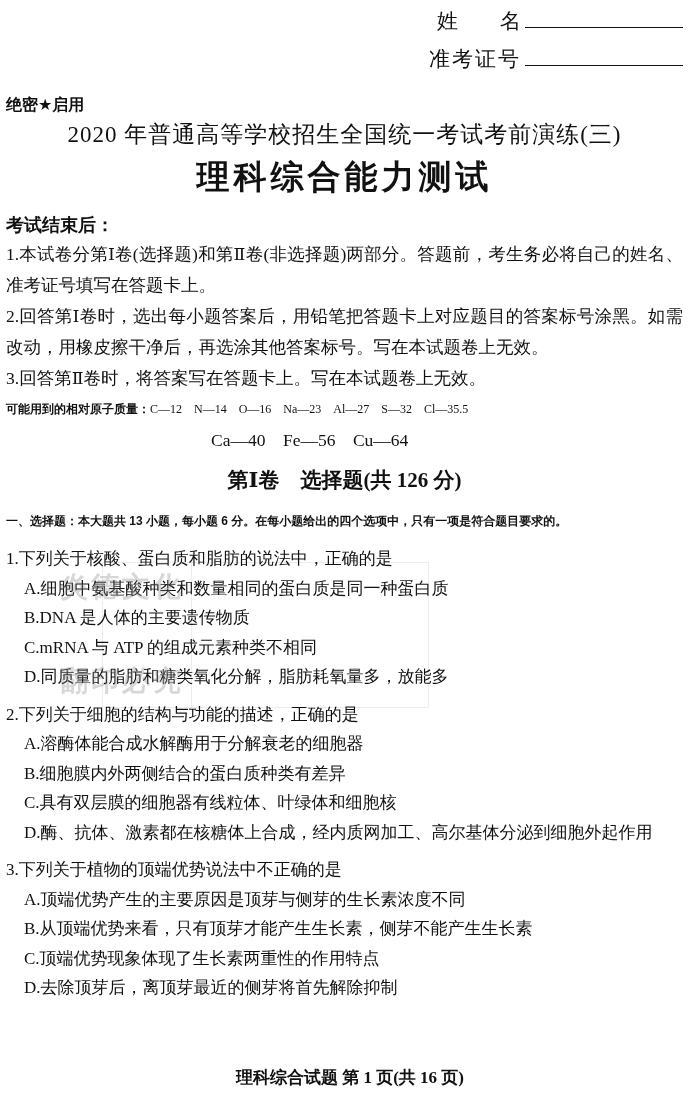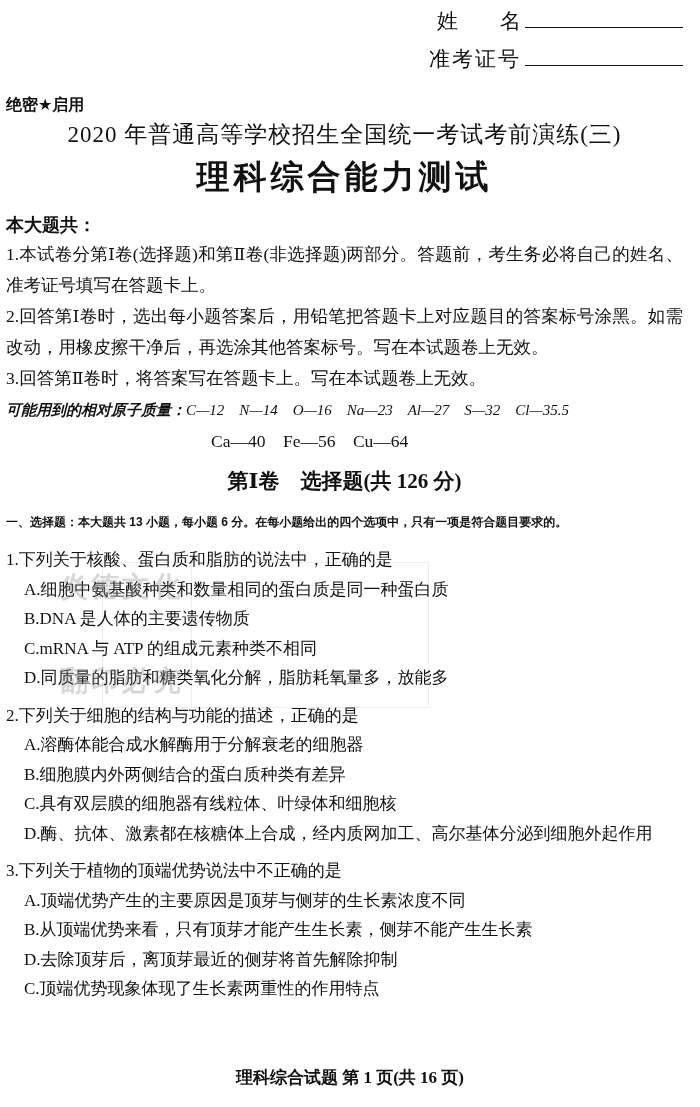--- a/index.html
+++ b/index.html
@@ -69,21 +69,21 @@
     height: 26px;
   }
   .note {
     font-size: 17.5px;
     line-height: 31px;
     text-align: justify;
     text-justify: inter-ideograph;
   }
 
   
-  .atomic-line1 { font-size: 15px; line-height: 31px; white-space: nowrap; font-style: italic; }
+  .atomic-line1 { font-size: 12px; line-height: 31px; white-space: nowrap; }
   .atomic-line1 .label {
     font-family: "Liberation Sans", "DejaVu Sans", sans-serif;
     font-weight: bold;
   }
   .atomic-line2 { font-size: 17.5px; line-height: 31px; padding-left: 205px; }
 
   
   .section-title {
     text-align: center;
     font-weight: bold;
@@ -165,21 +165,21 @@
     </div>
     <div class="field-row exam-id">
       <span class="label">准考证号</span>
       <span class="blank-line"></span>
     </div>
 
     <div class="secrecy">绝密★启用</div>
     <div class="exam-title">2020 年普通高等学校招生全国统一考试考前演练(三)</div>
     <div class="subject-title">理科综合能力测试</div>
 
-    <div class="notes-heading">本大题共：</div>
+    <div class="notes-heading">考试结束后：</div>
     <div class="note">1.本试卷分第Ⅰ卷(选择题)和第Ⅱ卷(非选择题)两部分。答题前，考生务必将自己的姓名、准考证号填写在答题卡上。</div>
     <div class="note">2.回答第Ⅰ卷时，选出每小题答案后，用铅笔把答题卡上对应题目的答案标号涂黑。如需改动，用橡皮擦干净后，再选涂其他答案标号。写在本试题卷上无效。</div>
     <div class="note">3.回答第Ⅱ卷时，将答案写在答题卡上。写在本试题卷上无效。</div>
 
     <div class="atomic-line1"><span class="label">可能用到的相对原子质量：</span><span>C—12　N—14　O—16　Na—23　Al—27　S—32　Cl—35.5</span></div>
     <div class="atomic-line2">Ca—40　Fe—56　Cu—64</div>
 
     <div class="section-title">第Ⅰ卷　选择题(共 126 分)</div>
     <div class="instruction">一、选择题：本大题共 13 小题，每小题 6 分。在每小题给出的四个选项中，只有一项是符合题目要求的。</div>
 
@@ -196,21 +196,21 @@
       <div class="q-opt">A.溶酶体能合成水解酶用于分解衰老的细胞器</div>
       <div class="q-opt">B.细胞膜内外两侧结合的蛋白质种类有差异</div>
       <div class="q-opt">C.具有双层膜的细胞器有线粒体、叶绿体和细胞核</div>
       <div class="q-opt">D.酶、抗体、激素都在核糖体上合成，经内质网加工、高尔基体分泌到细胞外起作用</div>
     </div>
 
     <div class="question">
       <div class="q-stem"><span>3.</span><span>下列关于植物的顶端优势说法中不正确的是</span></div>
       <div class="q-opt">A.顶端优势产生的主要原因是顶芽与侧芽的生长素浓度不同</div>
       <div class="q-opt">B.从顶端优势来看，只有顶芽才能产生生长素，侧芽不能产生生长素</div>
+      <div class="q-opt">C.顶端优势现象体现了生长素两重性的作用特点</div>
       <div class="q-opt">D.去除顶芽后，离顶芽最近的侧芽将首先解除抑制</div>
-      <div class="q-opt">C.顶端优势现象体现了生长素两重性的作用特点</div>
     </div>
 
   </div>
 
   <div class="footer">理科综合试题 第 1 页(共 16 页)</div>
 
 </div>
 
 </body></html>

